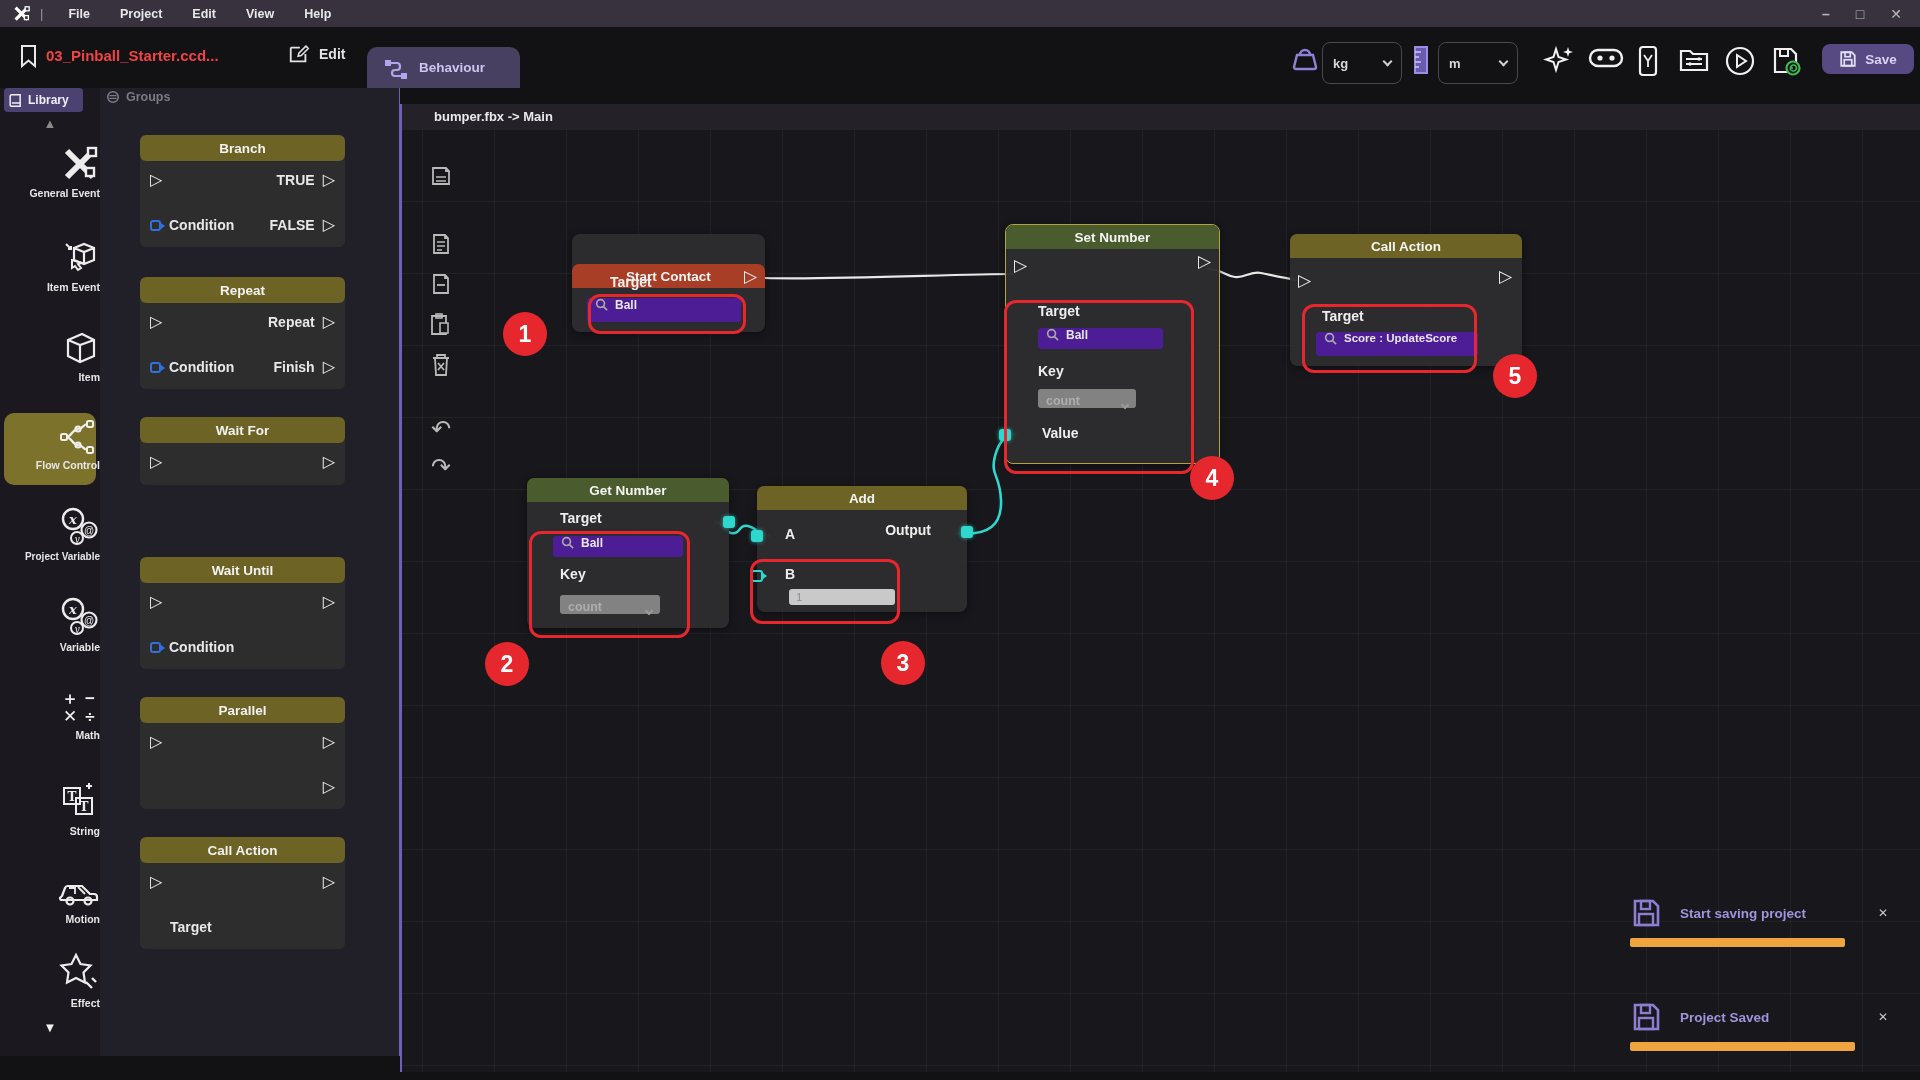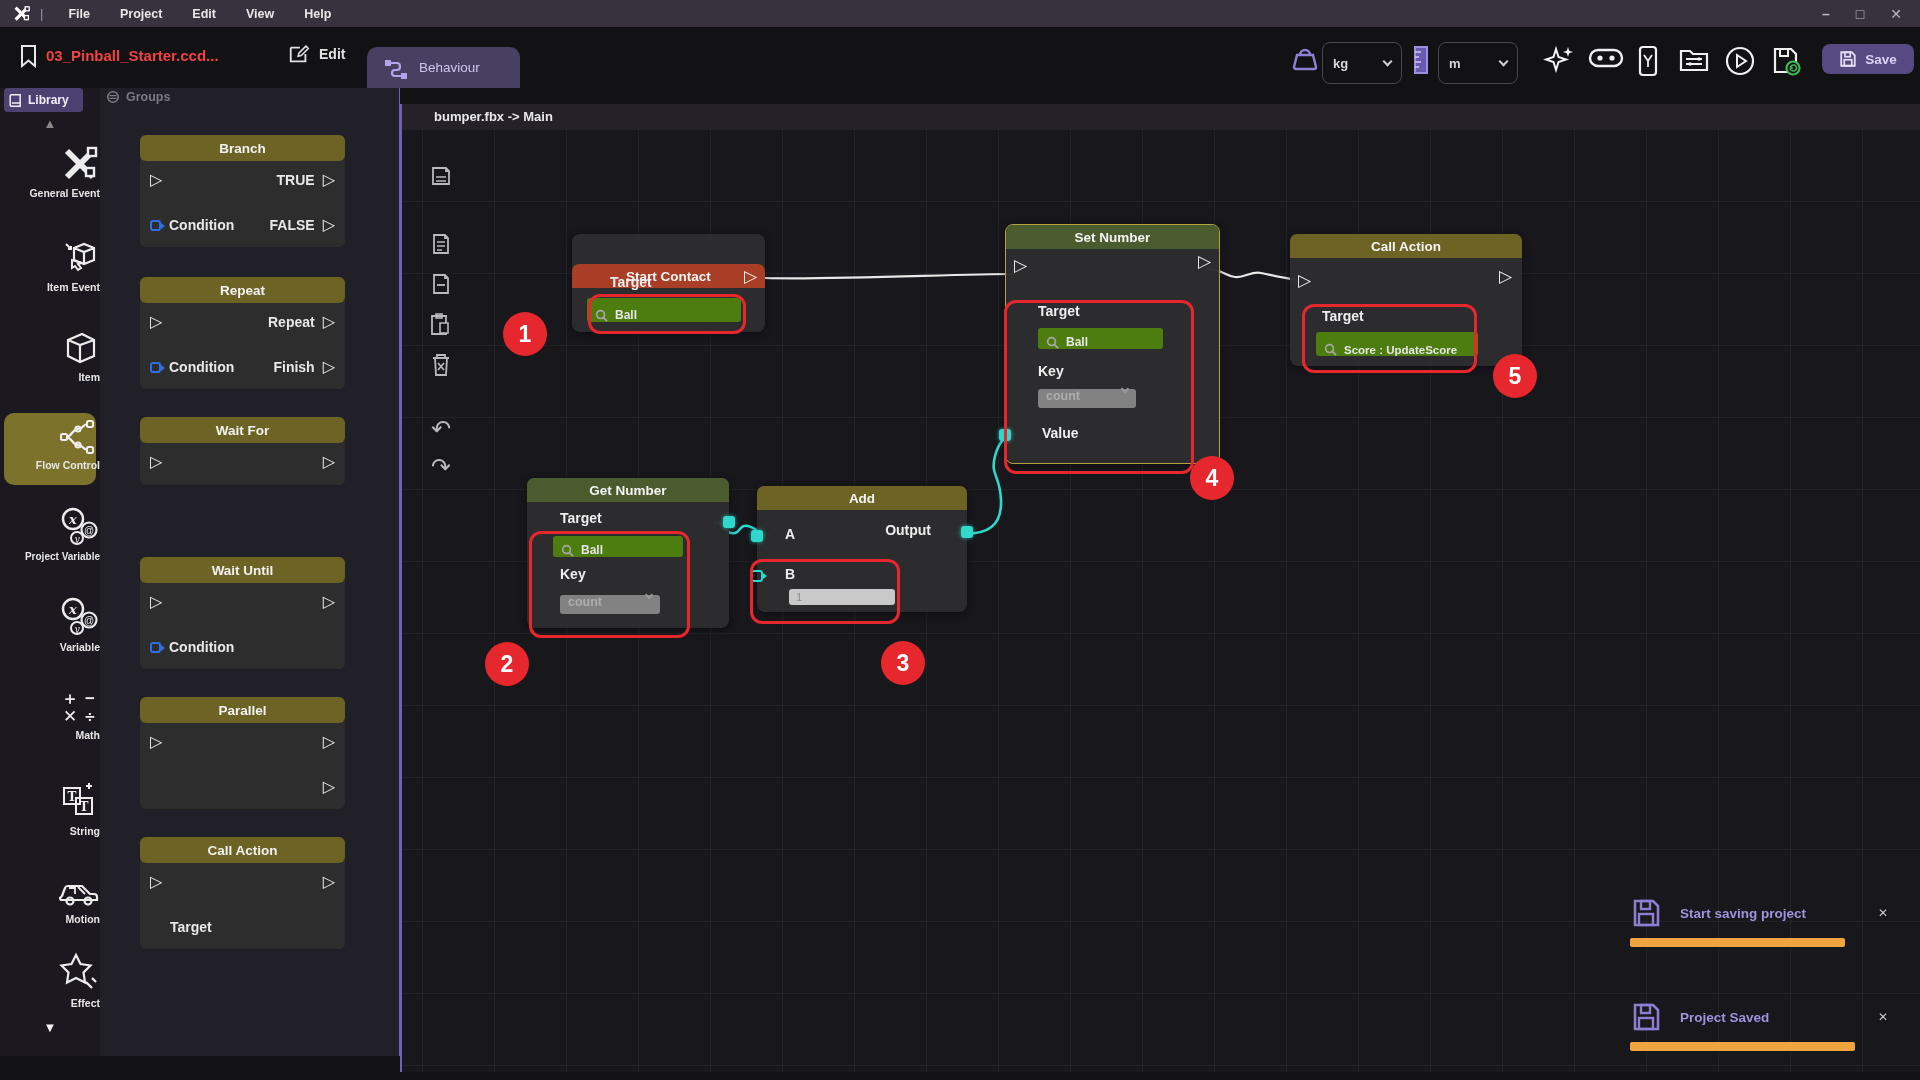--- a/index.html
+++ b/index.html
@@ -18,21 +18,21 @@
 
   
   .header { position:absolute; left:0; top:27px; width:1920px; height:61px; background:#121114; z-index:50; }
   .projname { position:absolute; left:46px; top:20px; font-size:15px; font-weight:bold; color:#ef4444; }
   .bookmark { position:absolute; left:20px; top:17px; }
   .editbtn { position:absolute; left:288px; top:16px; display:flex; gap:9px; align-items:center;
              color:#e2e2e2; font-size:14px; font-weight:bold; }
   .tab-behaviour { position:absolute; left:367px; top:20px; width:153px; height:41px;
                    background:#474060; border-radius:10px 10px 0 0; display:flex;
                    align-items:center; gap:10px; padding-left:16px; }
-  .tab-behaviour span { color:#cdc5f0; font-size:13.5px; font-weight:normal; }
+  .tab-behaviour span { color:#cdc5f0; font-size:13.5px; font-weight:bold; }
   .unitbox { position:absolute; top:15px; height:42px; border:1px solid #4c4650; border-radius:8px;
              display:flex; align-items:center; justify-content:space-between; padding:0 10px;
              color:#d9d9d9; font-size:13px; font-weight:bold; }
   .chev { width:7px; height:7px; border-right:2px solid #cfcfcf; border-bottom:2px solid #cfcfcf;
           transform:rotate(45deg); margin-top:-4px; }
   .hicon { position:absolute; top:18px; }
   .savebtn { position:absolute; left:1822px; top:17px; width:92px; height:30px; background:#574a82;
              border-radius:8px; display:flex; align-items:center; justify-content:center; gap:8px;
              color:#d9d2f2; font-size:13.5px; font-weight:bold; }
 
@@ -82,23 +82,23 @@
   .cicon { color:#b9b9b9; }
   .undoredo { font-size:24px; color:#b9b9b9; line-height:22px; font-family:"DejaVu Sans",sans-serif; }
 
   
   .node { position:absolute; border-radius:8px; background:rgba(45,44,46,0.97);
           box-shadow:0 2px 8px rgba(0,0,0,0.45); }
   .nhead { height:24px; border-radius:7px 7px 0 0; display:flex; align-items:center; justify-content:center;
            color:#f4f4f4; font-size:13.5px; font-weight:bold; }
   .nhead.red { background:#a83e26;margin-top:30px; } .nhead.green { background:#4a5c2d; } .nhead.olive { background:#6d6325; }
   .nlabel { color:#eeeeee; font-size:14px; font-weight:bold; position:absolute; }
-  .nfield { position:absolute; background:#4d7c0f; border-radius:3px; display:flex; align-items:flex-end;
+  .nfield { position:absolute; background:#4c1d95; border-radius:3px; display:flex; align-items:flex-start;
             gap:7px; padding:0 8px; color:#e6e6e6; font-size:12px; font-weight:bold; }
-  .ndrop { position:absolute; background:#828282; border-radius:3px; display:flex; align-items:flex-start;
+  .ndrop { position:absolute; background:#828282; border-radius:3px; display:flex; align-items:flex-end;
            justify-content:space-between; padding:0 8px; color:#adadad; font-size:12.5px; font-weight:bold; }
   .ndrop .dchev { width:6px; height:6px; border-right:2px solid #9a9a9a; border-bottom:2px solid #9a9a9a;
            transform:rotate(45deg); margin-top:-3px; }
   .bfield { position:absolute; background:#c9c9c9; border-radius:3px; color:#8f8f8f; font-size:11.5px;
             padding:0 7px; display:flex; align-items:center; }
   .exec { position:absolute; color:#f0f0f0; font-size:17px; line-height:17px; }
   .nport { position:absolute; width:12px; height:12px; border-radius:3px; }
   .nport.filled { background:#2fd8cc; box-shadow:0 0 4px rgba(47,216,204,.7); }
   .nport.outline { border:2.5px solid #2fd8cc; }
   .nport.outline::after { content:''; position:absolute; right:-6px; top:1px;

